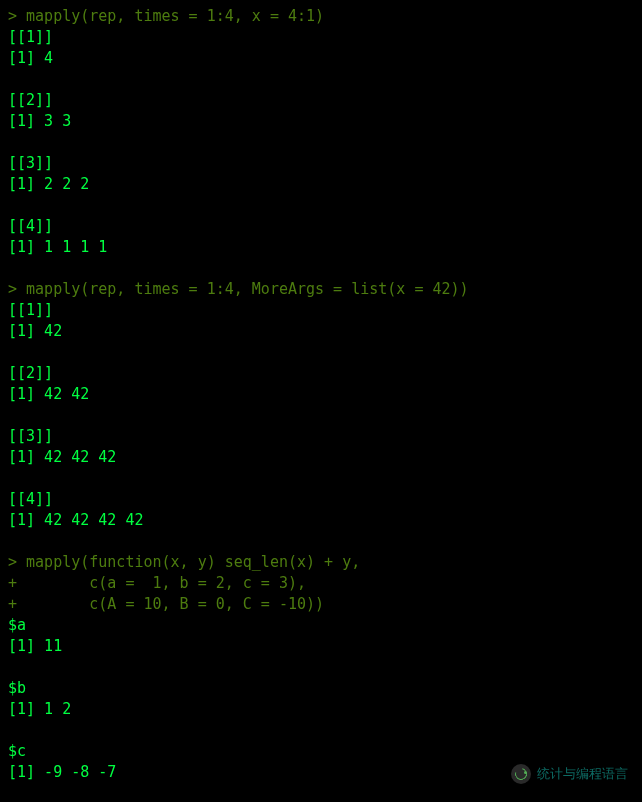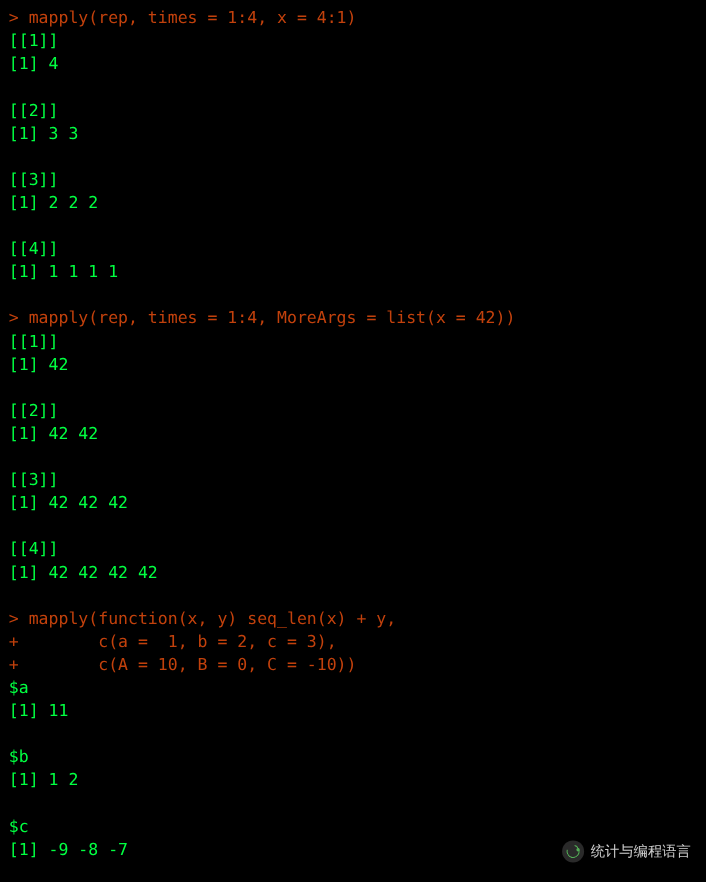--- a/index.html
+++ b/index.html
@@ -11,30 +11,30 @@
     font-family: "Menlo", "Consolas", "DejaVu Sans Mono", monospace;
     font-size: 15px;
     line-height: 21px;
     overflow: hidden;
     position: relative;
   }
   .terminal {
     padding: 6px 6px 6px 8px;
     white-space: pre;
   }
-  .prompt { color: #c2410c; }
+  .prompt { color: #4d7c0f; }
   .output { color: #00ff41; }
   .watermark {
     position: absolute;
     right: 14px;
     bottom: 18px;
     display: flex;
     align-items: center;
     gap: 6px;
-    color: #e5e5e5;
+    color: #0f766e;
     font-family: "Helvetica Neue", Arial, sans-serif;
     font-size: 13px;
     opacity: 0.9;
     text-align: center;
   }
   .wm-logo {
     width: 20px;
     height: 20px;
     border-radius: 50%;
     background: #2f2f2f;

